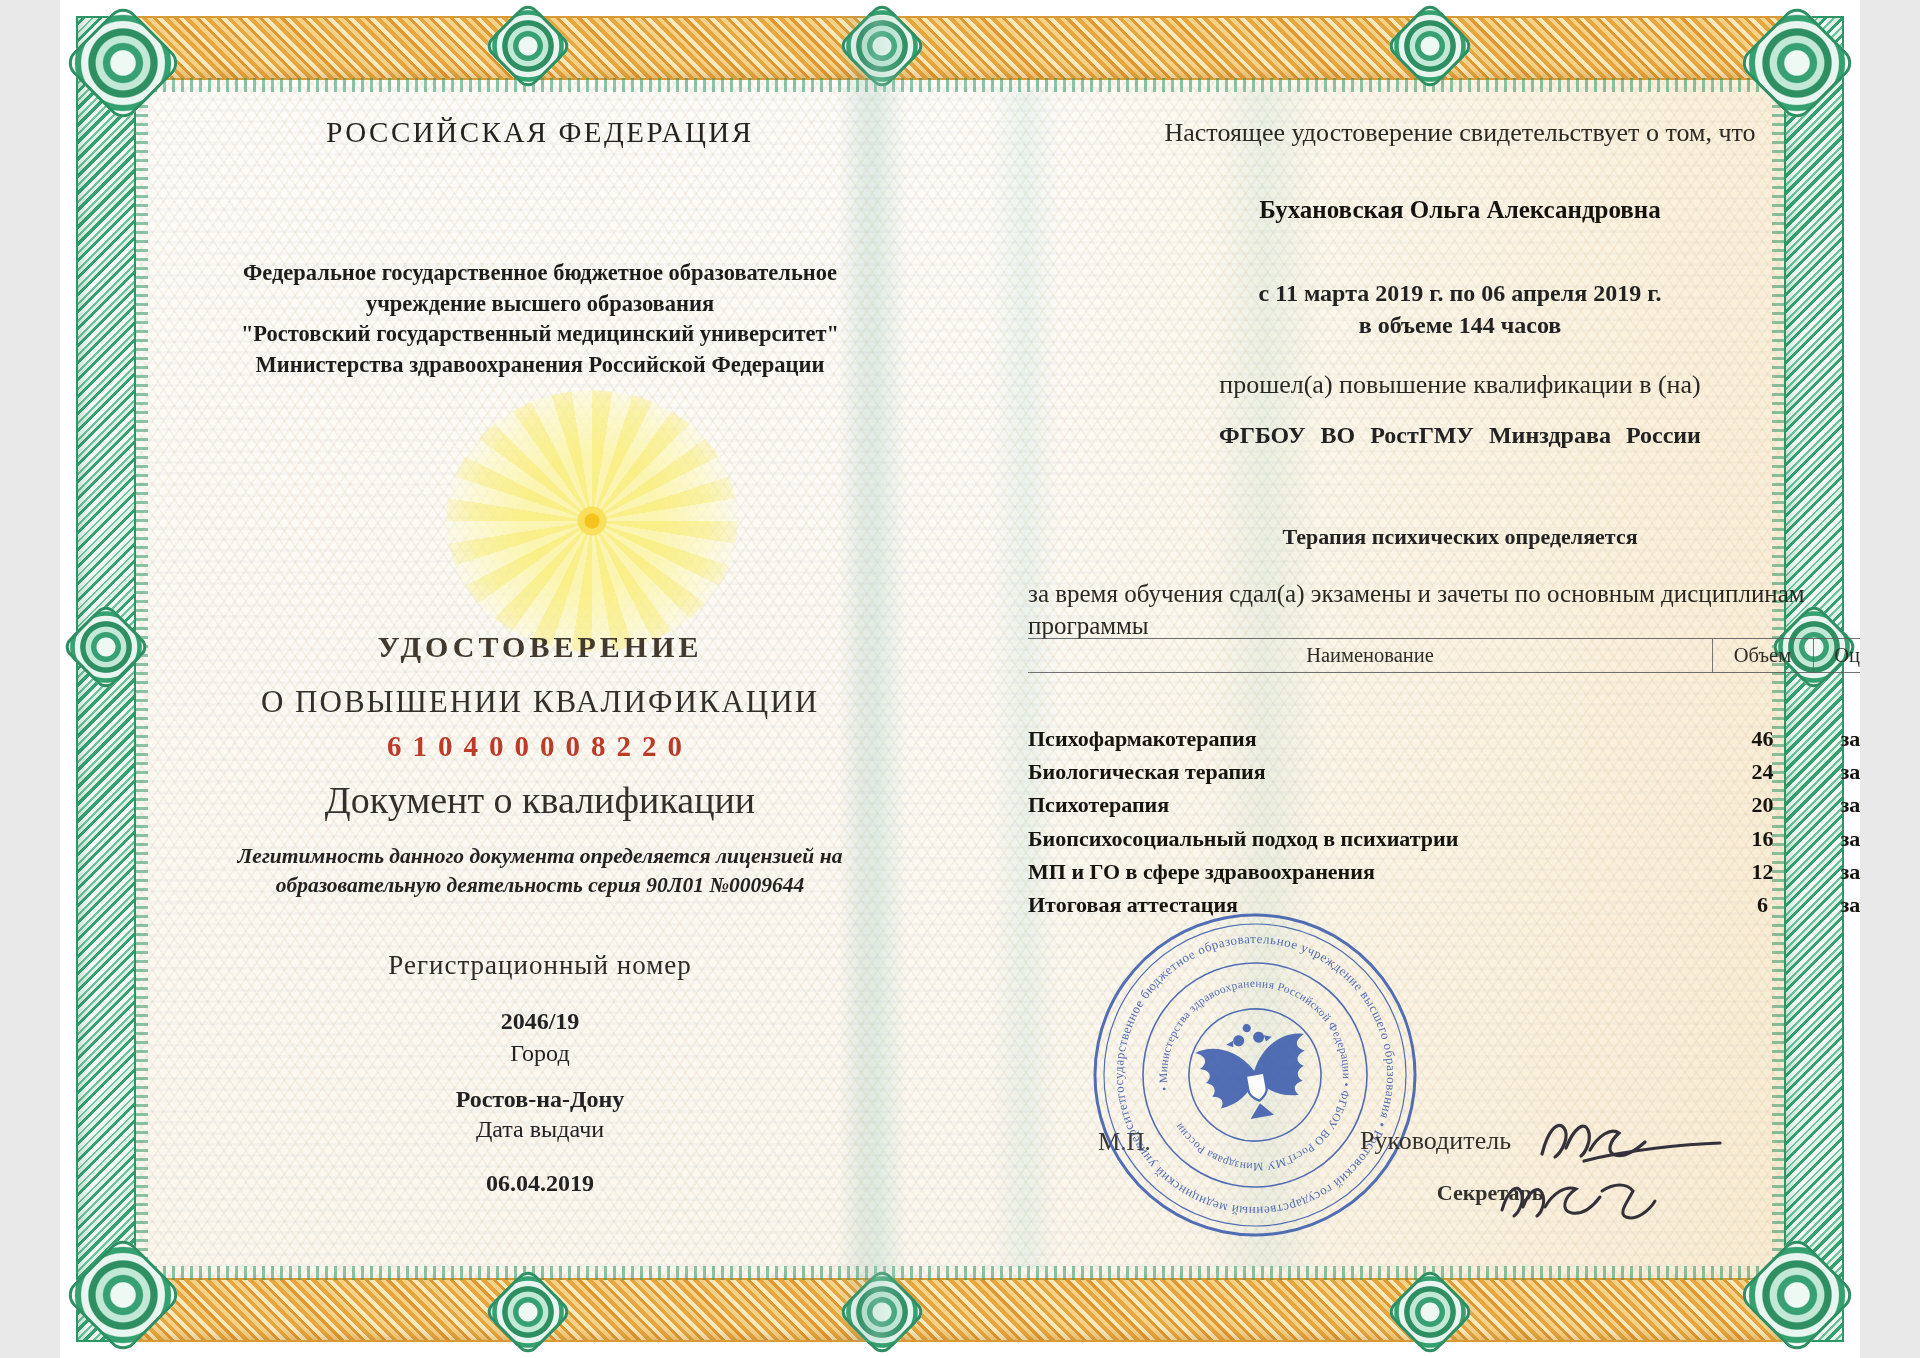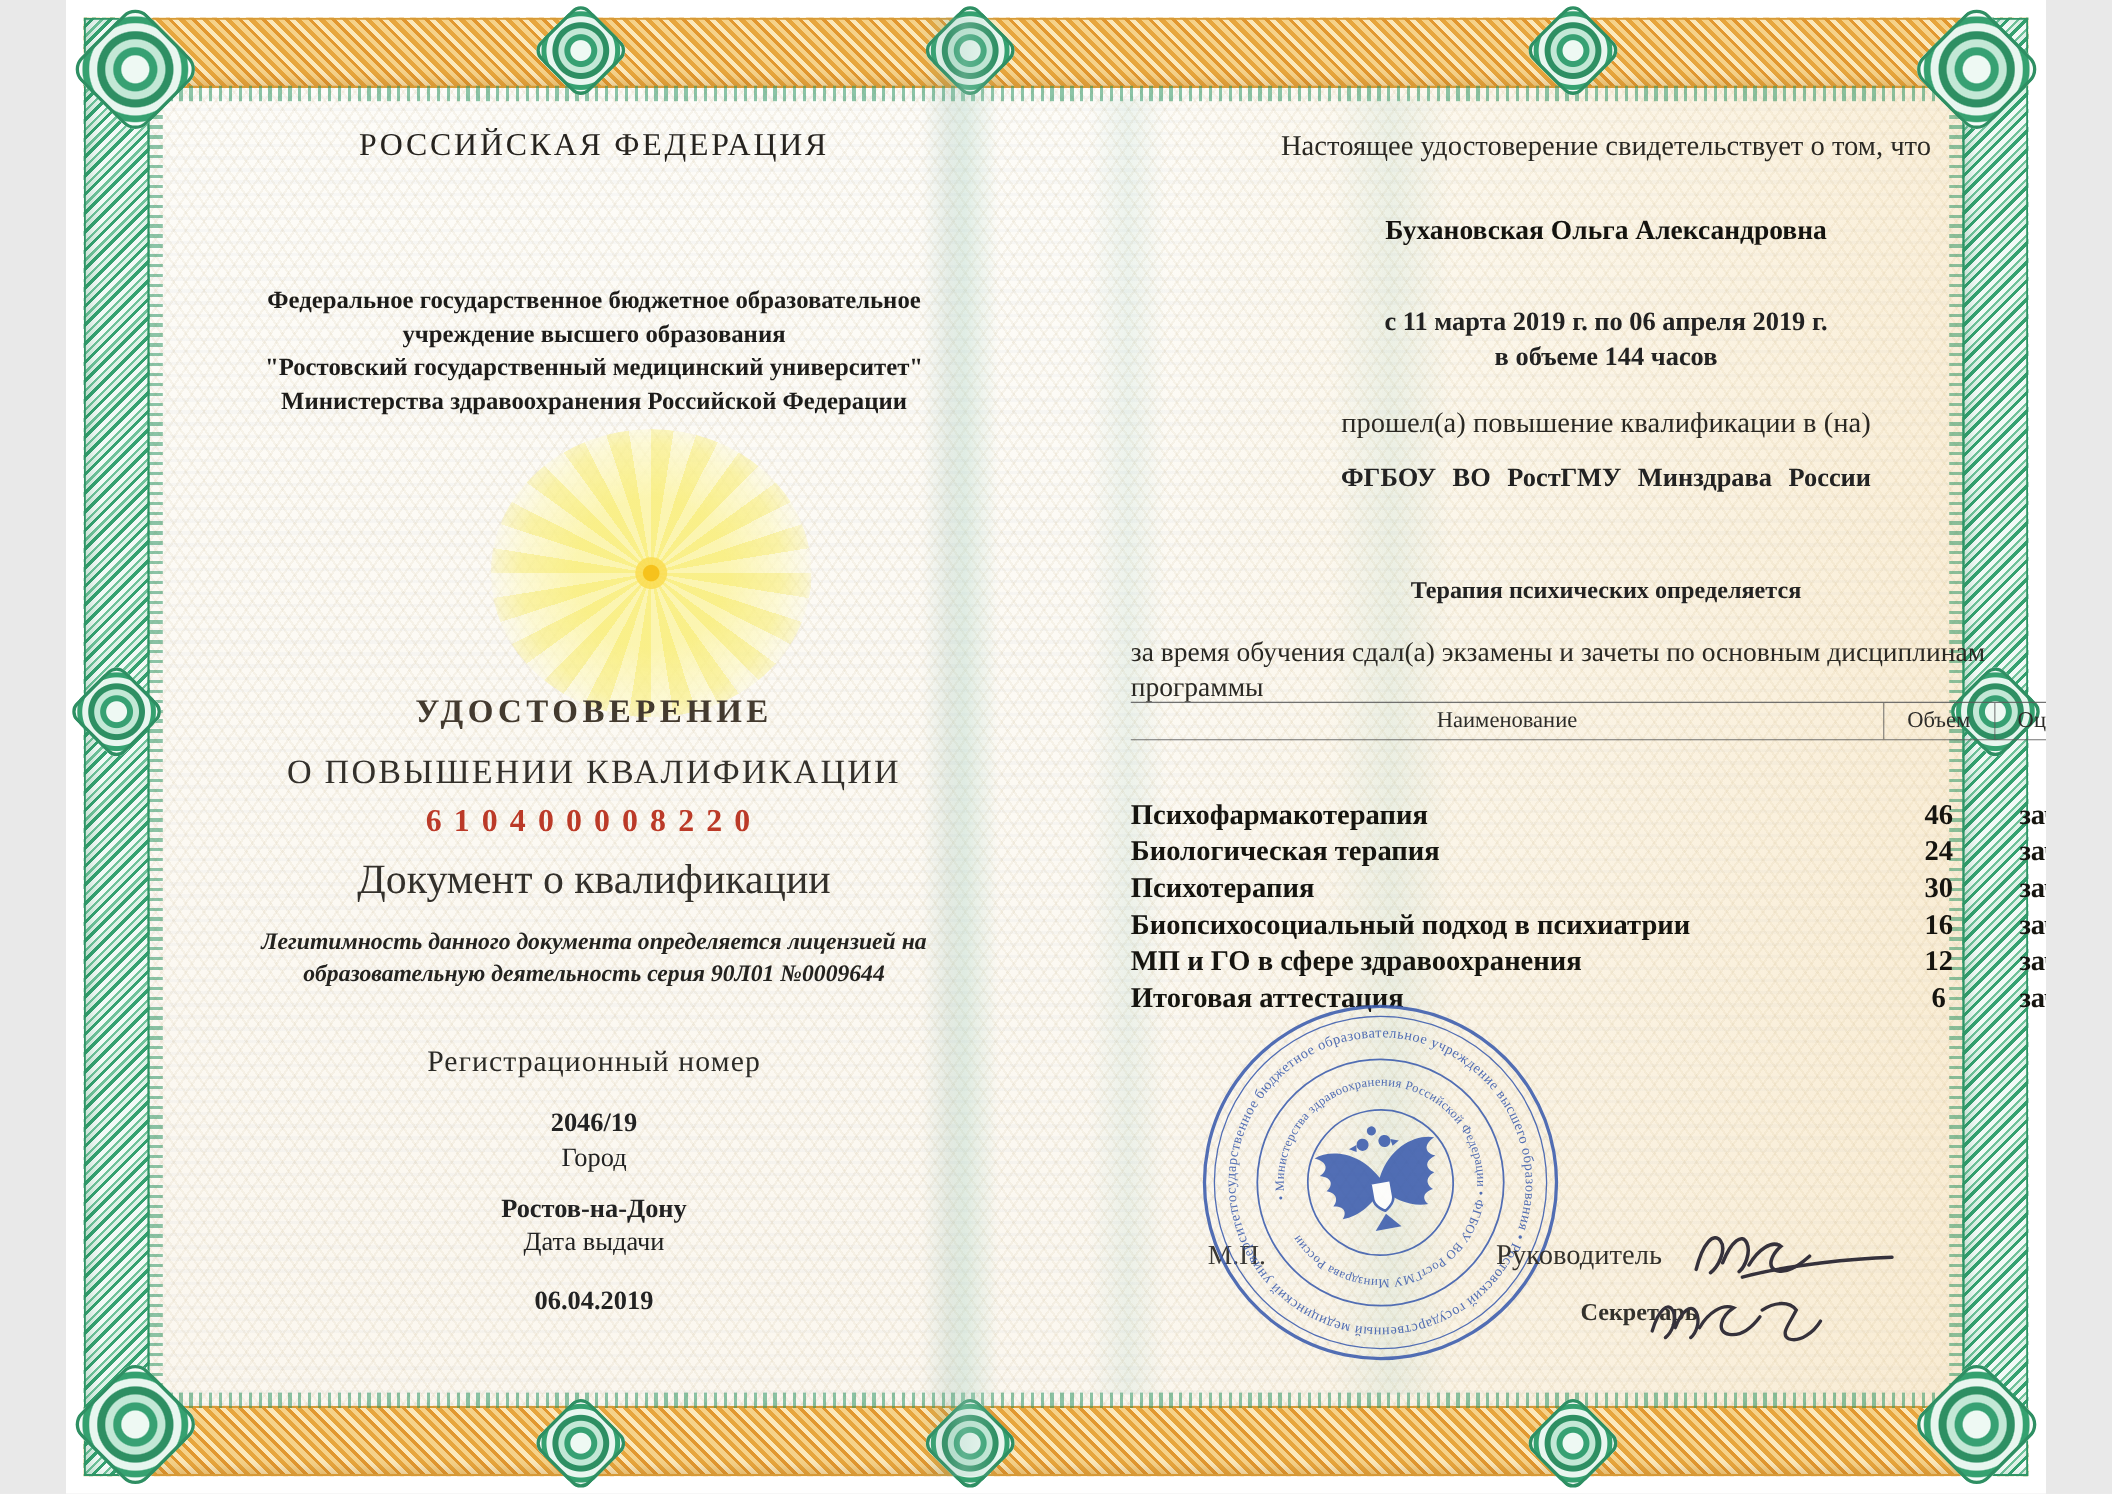--- a/index.html
+++ b/index.html
@@ -105,21 +105,21 @@
   .rule{position:absolute;z-index:6;left:968px;width:892px;border-top:1.6px solid rgba(90,90,90,.85);}
   .rule1{top:638px;}
   .rule2{top:672px;}
   .vline{position:absolute;z-index:6;top:639px;height:33px;width:0;border-left:1.4px solid rgba(90,90,90,.8);}
   .vl1{left:1652px;} .vl2{left:1753px;}
   .th{position:absolute;z-index:6;top:644px;font-size:20.5px;color:#2c2b28;text-align:center;}
   .th-name{left:968px;width:684px;}
   .th-vol{left:1652px;width:101px;}
   .th-grade{left:1753px;width:107px;}
   .grid{position:absolute;z-index:6;left:968px;top:726px;width:892px;}
-  .row{display:flex;align-items:baseline;height:33.2px;font-size:26px;font-weight:bold;color:#15140f;}
+  .row{display:flex;align-items:baseline;height:33.2px;font-size:22px;font-weight:bold;color:#15140f;}
   .cell-name{flex:1 1 auto;text-align:left;}
   .cell-vol{flex:0 0 101px;text-align:center;}
   .cell-grade{flex:0 0 107px;text-align:center;}
   
   .mp{position:absolute;z-index:5;left:1038px;top:1128px;font-size:25px;color:#3a3834;}
   .stamp{position:absolute;z-index:7;left:1022px;top:902px;width:346px;height:346px;
     opacity:.88;transform:rotate(-10deg);}
   .sign-layer{position:absolute;z-index:8;left:0;top:0;width:1920px;height:1358px;pointer-events:none;}
   .head-label{position:absolute;z-index:8;left:1300px;top:1126px;font-size:26px;color:#33312c;text-align:left;width:260px;}
   .secr-label{position:absolute;z-index:8;left:1300px;top:1180px;font-size:22px;color:#33312c;text-align:center;width:260px;font-weight:bold;}
@@ -210,21 +210,21 @@
       <div class="cell-vol">46</div>
       <div class="cell-grade">зачет</div>
     </div>
     <div class="row">
       <div class="cell-name">Биологическая терапия</div>
       <div class="cell-vol">24</div>
       <div class="cell-grade">зачет</div>
     </div>
     <div class="row">
       <div class="cell-name">Психотерапия</div>
-      <div class="cell-vol">30</div>
+      <div class="cell-vol">20</div>
       <div class="cell-grade">зачет</div>
     </div>
     <div class="row">
       <div class="cell-name">Биопсихосоциальный подход в психиатрии</div>
       <div class="cell-vol">16</div>
       <div class="cell-grade">зачет</div>
     </div>
     <div class="row">
       <div class="cell-name">МП и ГО в сфере здравоохранения</div>
       <div class="cell-vol">12</div>

